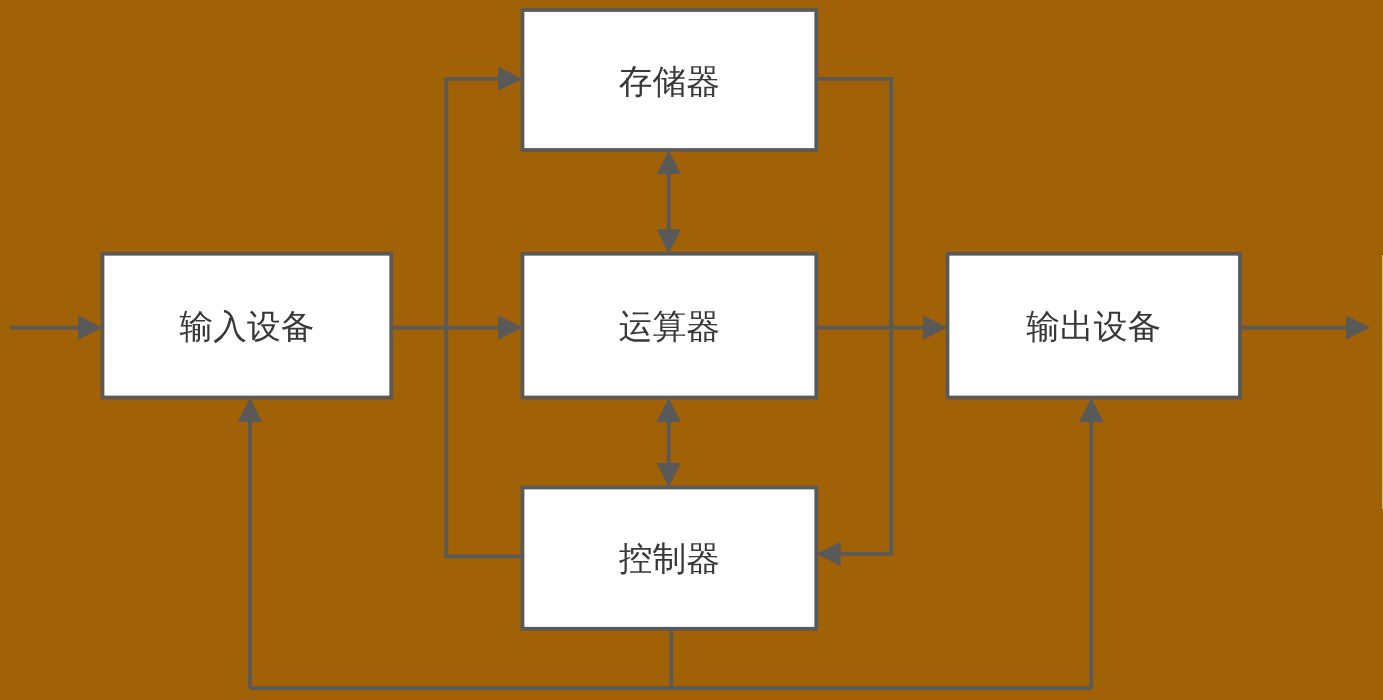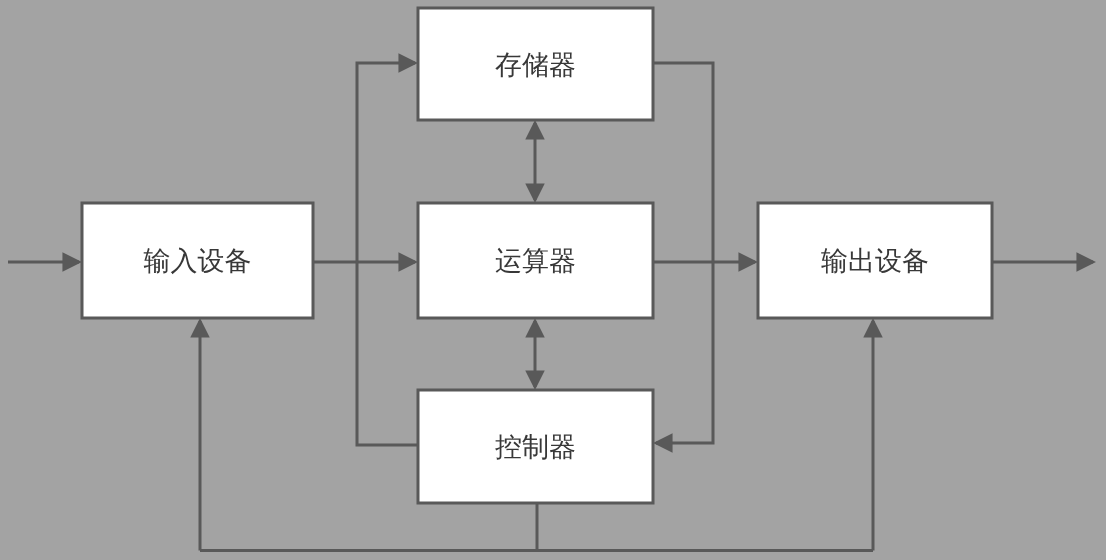--- a/index.html
+++ b/index.html
@@ -4,21 +4,21 @@
 <style>
   html, body {
     margin: 0;
     padding: 0;
     background: #ffffff;
   }
   .canvas {
     position: relative;
     width: 1106px;
     height: 560px;
-    background: #a3a3a3;
+    background: #a16207;
     font-family: "Liberation Sans", "DejaVu Sans", sans-serif;
   }
   svg { display: block; }
   .edge {
     fill: none;
     stroke: #595959;
     stroke-width: 3;
     stroke-linejoin: miter;
   }
   .node-box {

